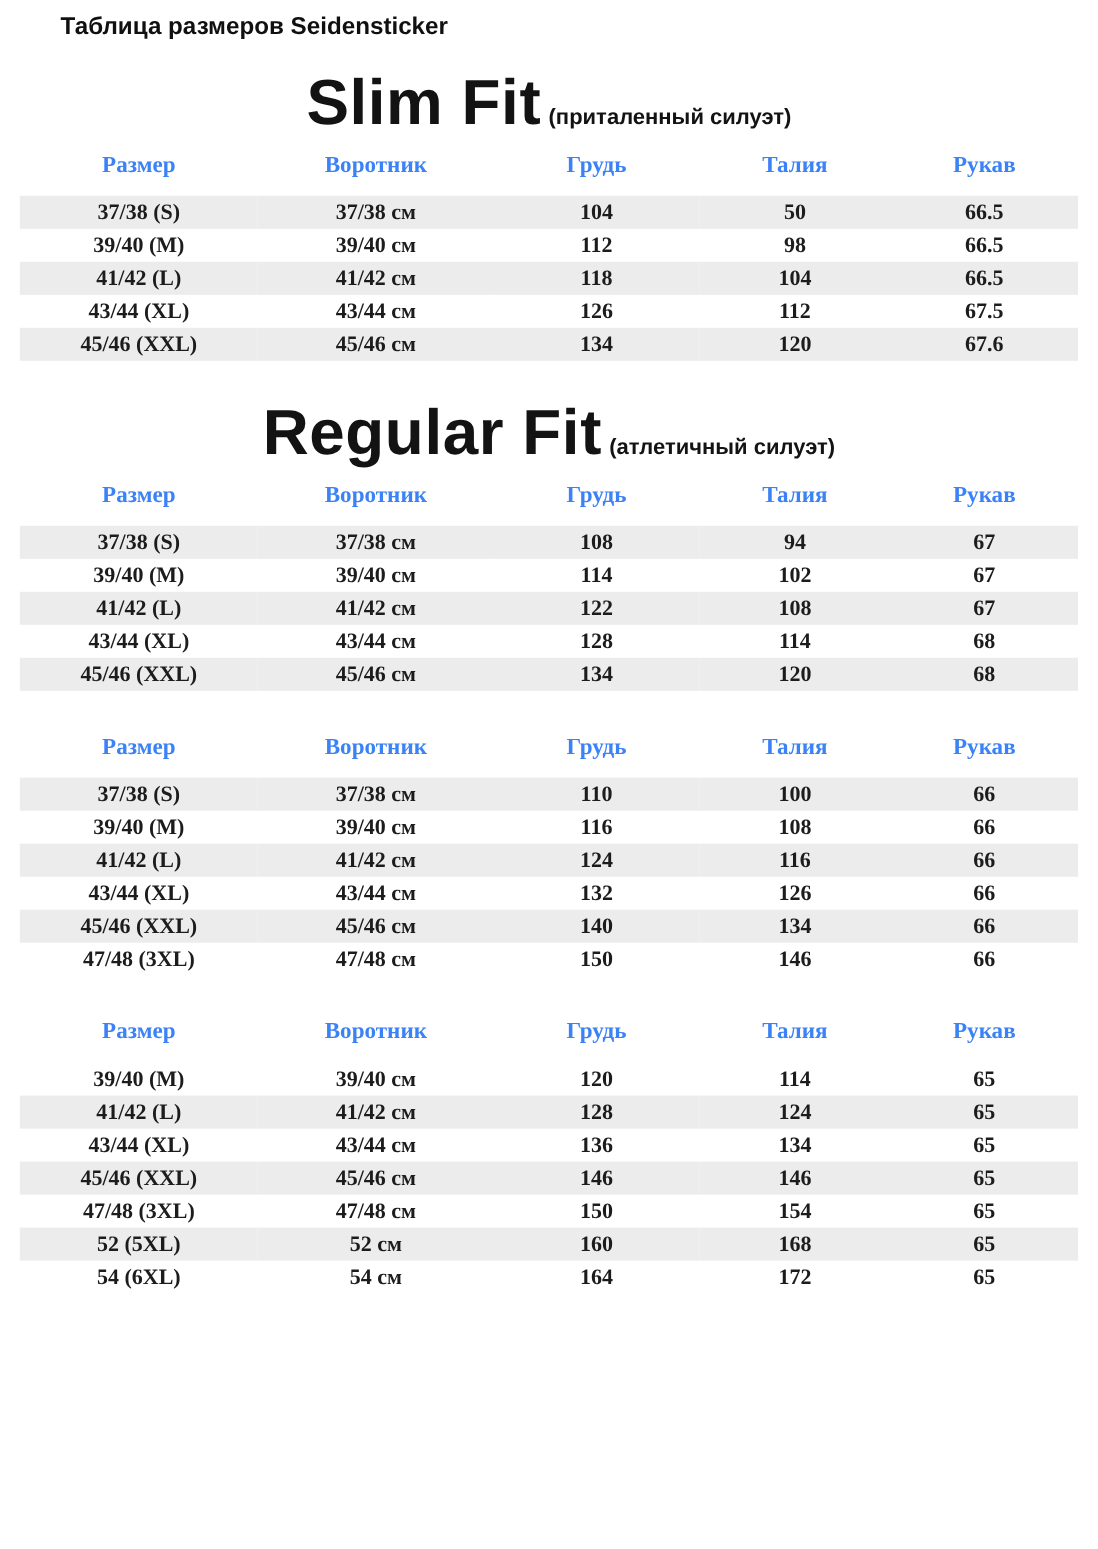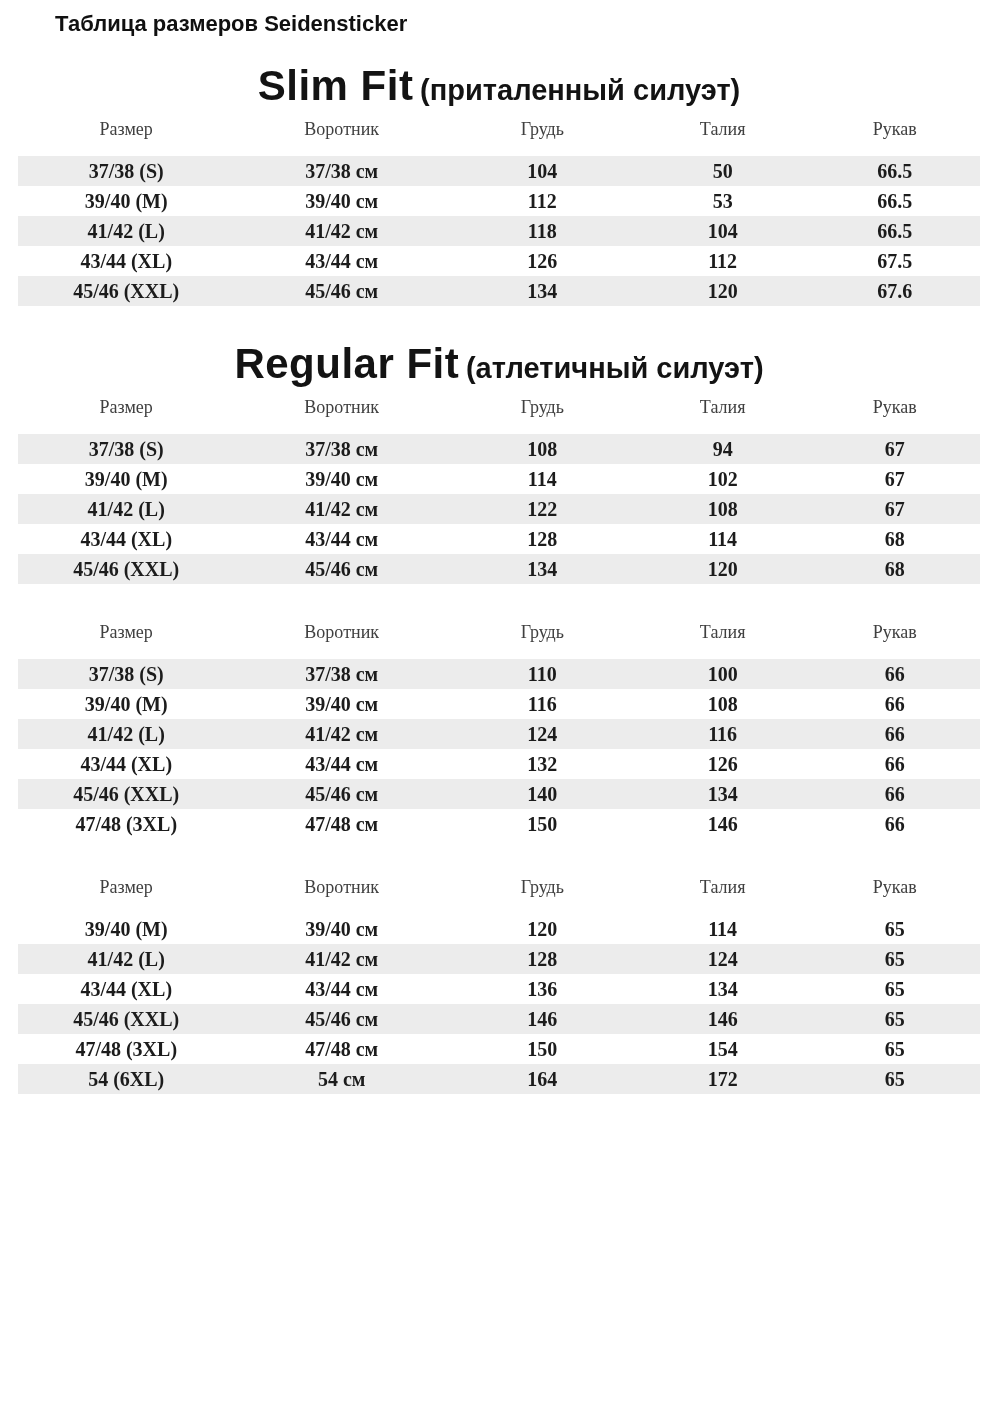--- a/index.html
+++ b/index.html
@@ -31,38 +31,38 @@
   .section-title {
     text-align: center;
     font-family: "Liberation Sans", sans-serif;
     font-weight: 700;
     color: #131313;
     margin: 0 0 6px 0;
     line-height: 1.12;
     white-space: nowrap;
   }
   .title-en {
-    font-size: 42px;
+    font-size: 58px;
     letter-spacing: 0.5px;
   }
   .title-ru {
-    font-size: 29px;
+    font-size: 20px;
     font-weight: 600;
   }
   table.size-table {
     width: 962px;
     margin: 0 auto;
     border-collapse: collapse;
     table-layout: fixed;
   }
   table.size-table th {
     font-family: "Liberation Serif", serif;
-    font-size: 18px;
-    font-weight: 400;
-    color: #404040;
+    font-size: 21px;
+    font-weight: 700;
+    color: #3b82f6;
     text-align: center;
     padding: 4px 0 16px 0;
     white-space: nowrap;
   }
   table.size-table td {
     font-size: 20px;
     font-weight: 700;
     color: #1c1c1c;
     text-align: center;
     height: 30px;
@@ -113,21 +113,21 @@
               <td>37/38 (S)</td>
               <td>37/38 см</td>
               <td>104</td>
               <td>50</td>
               <td>66.5</td>
             </tr>
             <tr>
               <td>39/40 (M)</td>
               <td>39/40 см</td>
               <td>112</td>
-              <td>53</td>
+              <td>98</td>
               <td>66.5</td>
             </tr>
             <tr>
               <td>41/42 (L)</td>
               <td>41/42 см</td>
               <td>118</td>
               <td>104</td>
               <td>66.5</td>
             </tr>
             <tr>
@@ -323,20 +323,27 @@
               <td>65</td>
             </tr>
             <tr>
               <td>47/48 (3XL)</td>
               <td>47/48 см</td>
               <td>150</td>
               <td>154</td>
               <td>65</td>
             </tr>
             <tr>
+              <td>52 (5XL)</td>
+              <td>52 см</td>
+              <td>160</td>
+              <td>168</td>
+              <td>65</td>
+            </tr>
+            <tr>
               <td>54 (6XL)</td>
               <td>54 см</td>
               <td>164</td>
               <td>172</td>
               <td>65</td>
             </tr>
           </tbody>
     </table>
   </section>
 </div>

